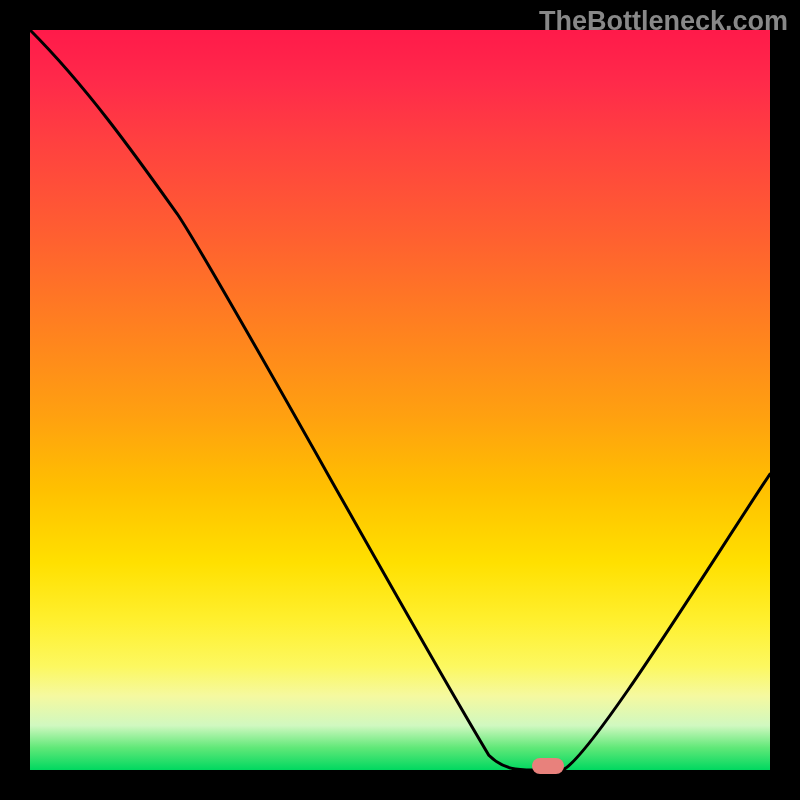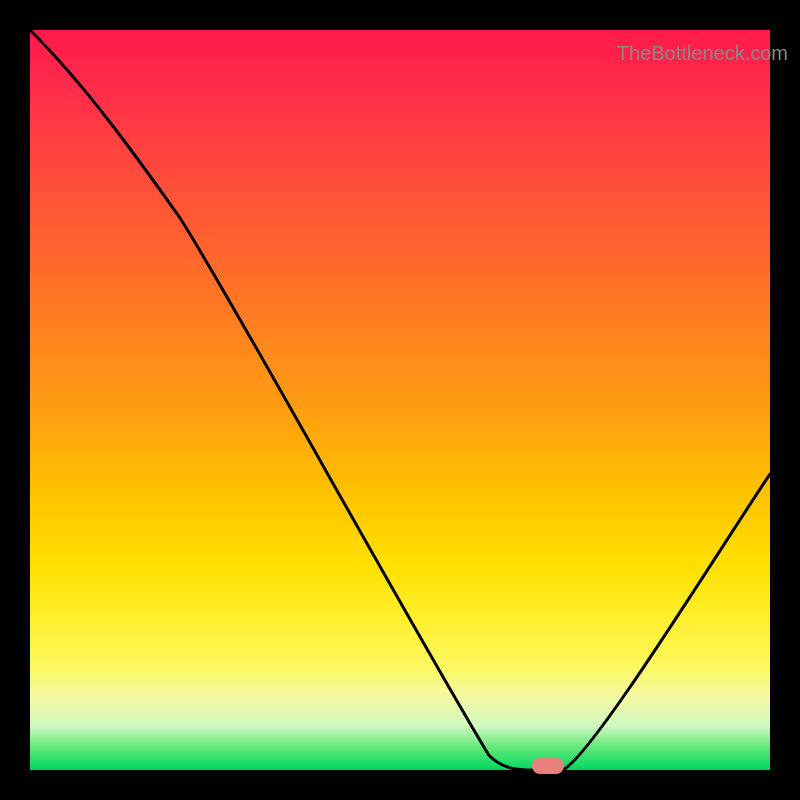--- a/index.html
+++ b/index.html
@@ -14,24 +14,23 @@
   .container {
     position: relative;
     width: 800px;
     height: 800px;
   }
   .watermark {
     position: absolute;
     top: 6px;
     right: 12px;
     color: #888;
-    font-size: 20px;
-    font-weight: 400;
+    font-size: 27px;
+    font-weight: 700;
     z-index: 10;
-    margin-top: 36px;
   }
   .plot-area {
     position: absolute;
     left: 30px;
     top: 30px;
     width: 740px;
     height: 740px;
   }
   .gradient-bg {
     position: absolute;

